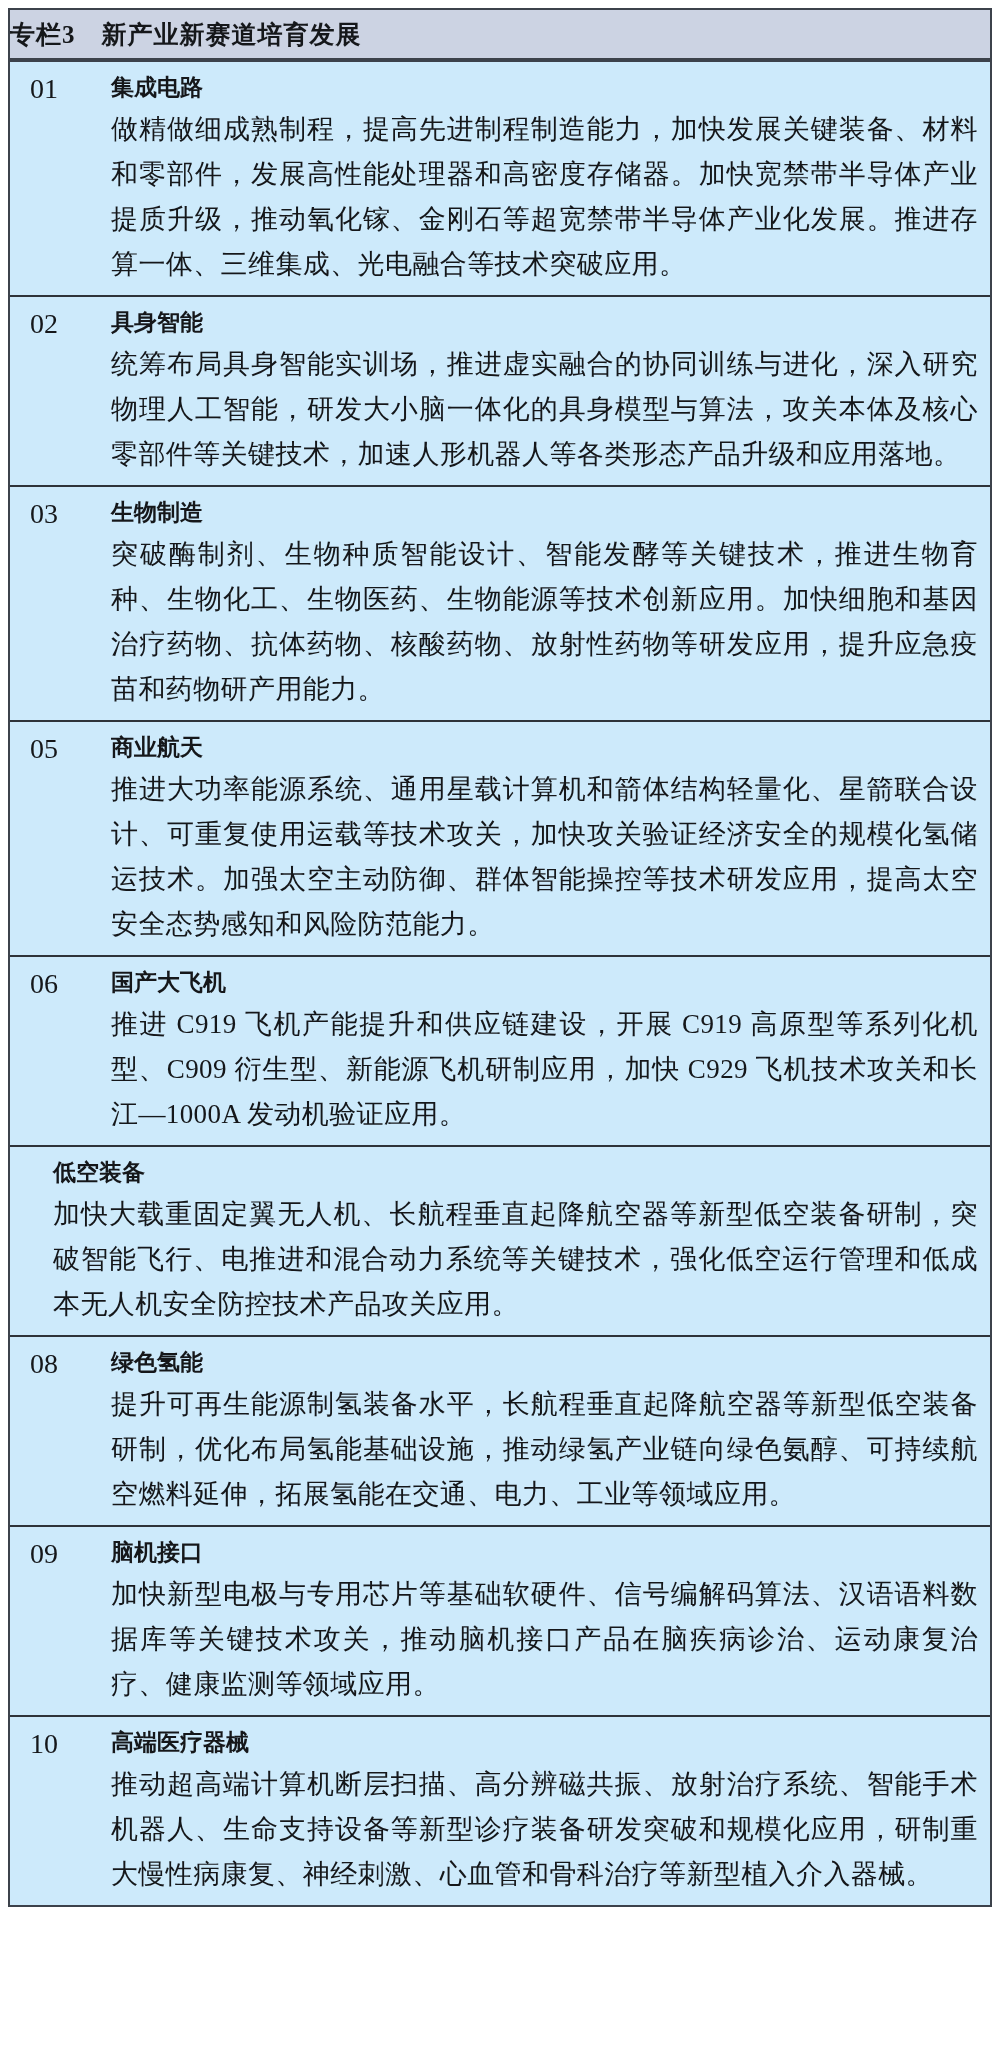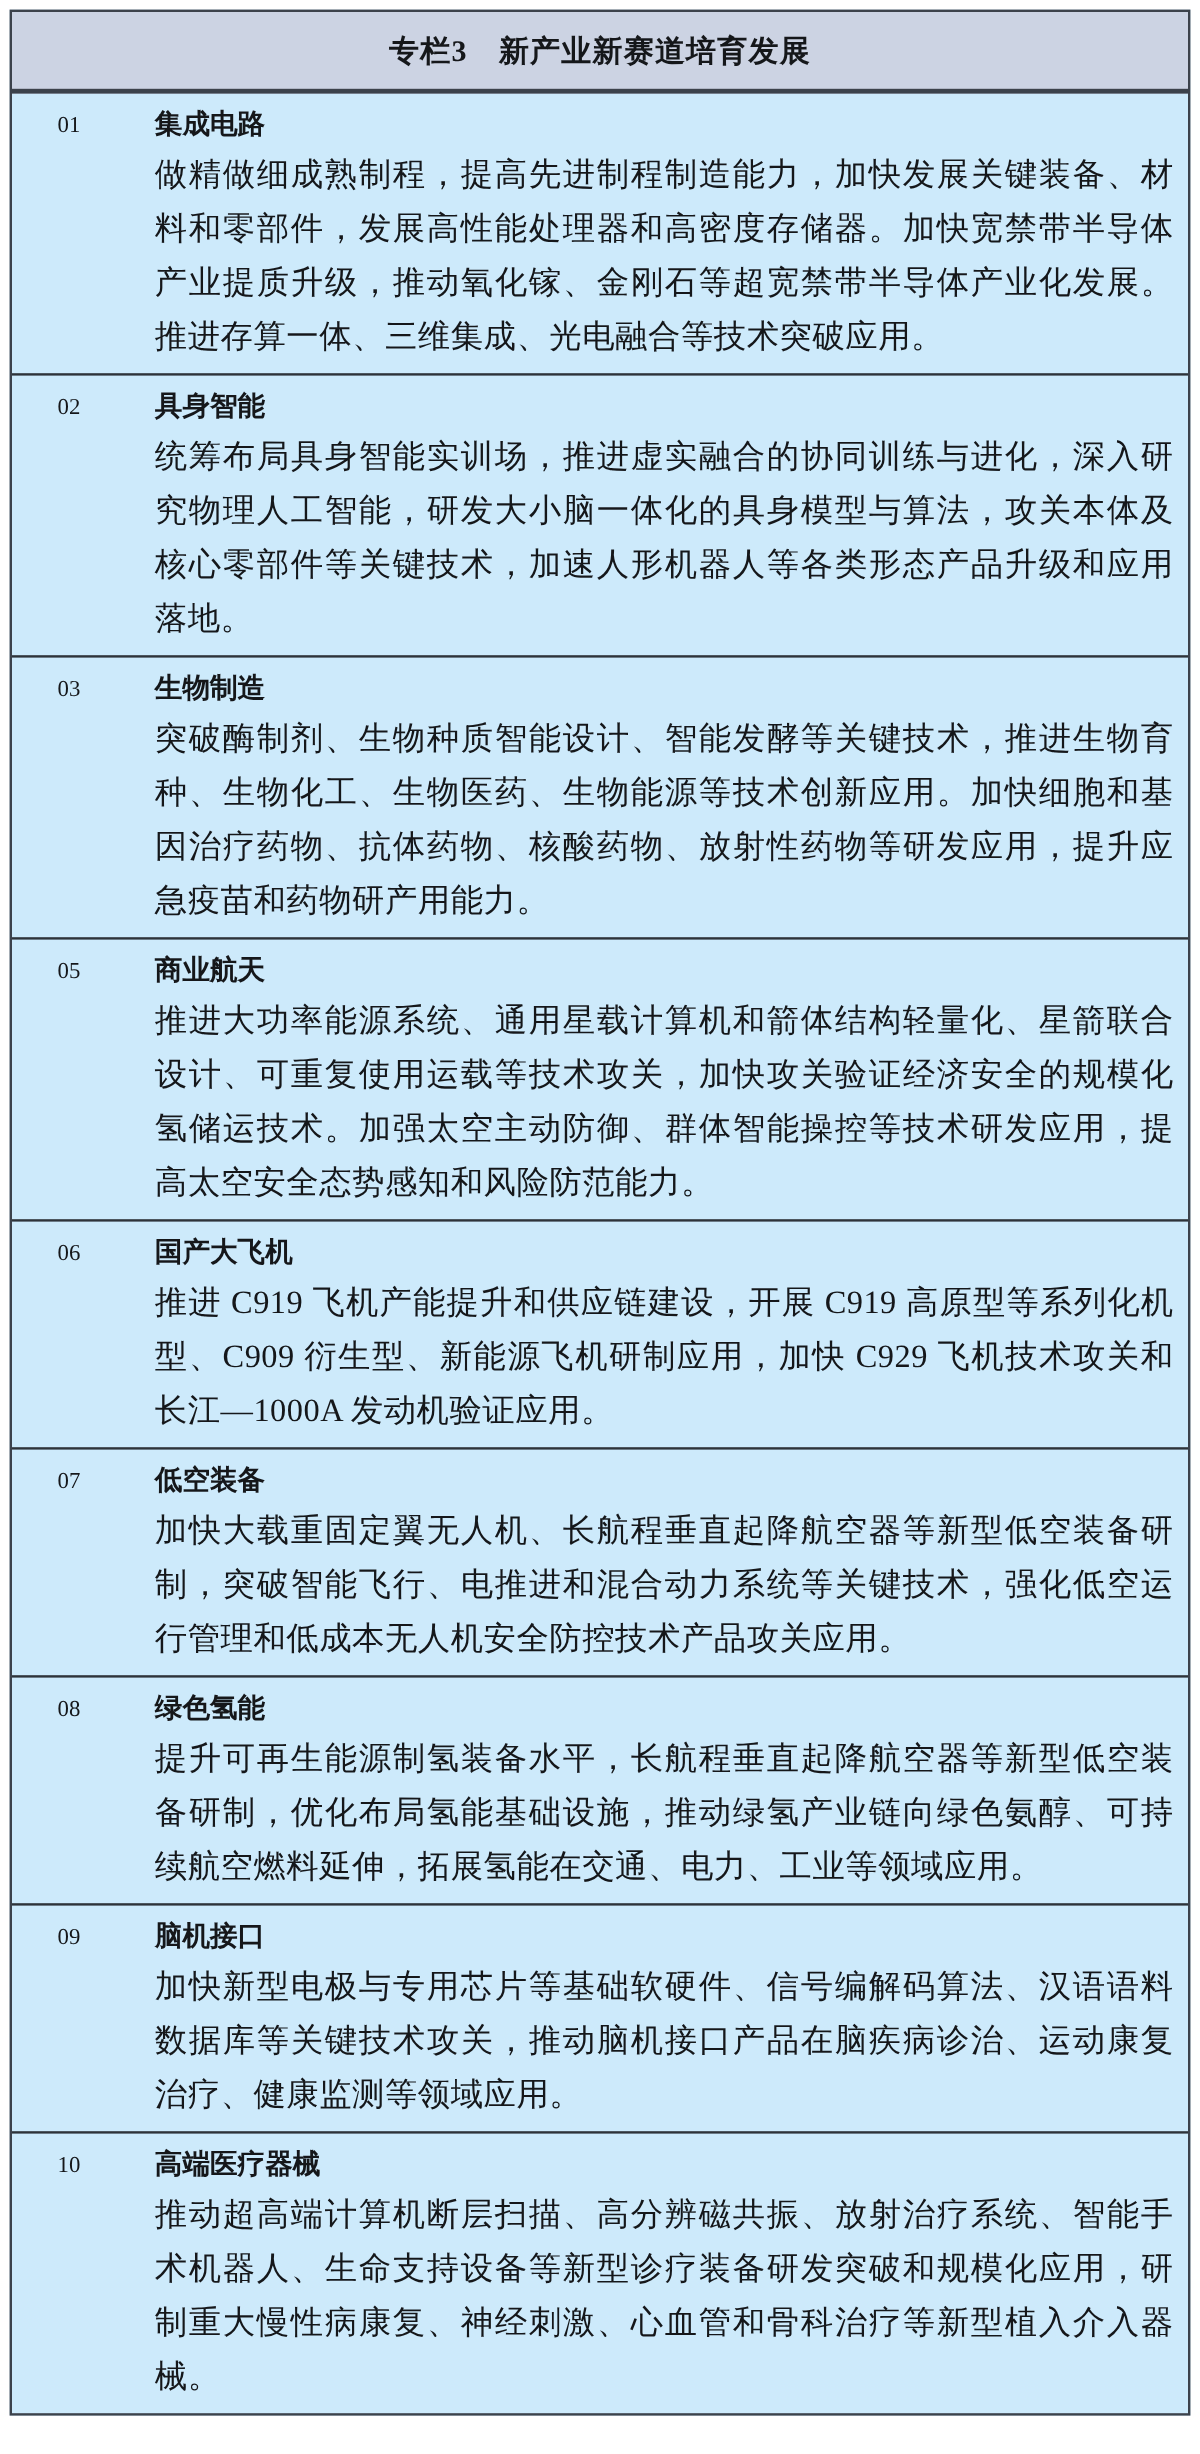--- a/index.html
+++ b/index.html
@@ -21,45 +21,44 @@
     min-height:2045px;
     padding:8px;
     background:#ffffff;
   }
   .panel{
     width:984px;
     border:2px solid var(--border);
     background:var(--body-bg);
   }
   .panel-header{
-    height:68px;
+    height:52px;
     background:var(--header-bg);
     border-bottom:4px solid var(--border);
     display:flex;
     align-items:center;
-    justify-content:center;
+    justify-content:flex-start;
   }
   .panel-title{
     font-size:25px;
     font-weight:bold;
     letter-spacing:1px;
   }
   .section-row{
     display:flex;
     padding:7px 12px 8px 20px;
     border-top:2px solid var(--rule);
   }
   .section-row:first-child{border-top:none;}
   .num{
     width:58px;
     flex:0 0 58px;
-    font-size:19px;
+    font-size:28px;
     line-height:38px;
     padding-top:1px;
-    margin-left:18px;
   }
   .content{flex:1;min-width:0;margin-left:23px;}
   .sec-title{
     font-size:23px;
     font-weight:600;
     line-height:38px;
   }
   .sec-body{
     font-size:27px;
     line-height:45px;
@@ -106,21 +105,20 @@
           </div>
         </div>
         <div class="section-row">
           <div class="num">06</div>
           <div class="content">
             <div class="sec-title">国产大飞机</div>
             <div class="sec-body">推进 C919 飞机产能提升和供应链建设，开展 C919 高原型等系列化机型、C909 衍生型、新能源飞机研制应用，加快 C929 飞机技术攻关和长江—1000A 发动机验证应用。</div>
           </div>
         </div>
         <div class="section-row">
-          <div class="num">07</div>
           <div class="content">
             <div class="sec-title">低空装备</div>
             <div class="sec-body">加快大载重固定翼无人机、长航程垂直起降航空器等新型低空装备研制，突破智能飞行、电推进和混合动力系统等关键技术，强化低空运行管理和低成本无人机安全防控技术产品攻关应用。</div>
           </div>
         </div>
         <div class="section-row">
           <div class="num">08</div>
           <div class="content">
             <div class="sec-title">绿色氢能</div>
             <div class="sec-body">提升可再生能源制氢装备水平，长航程垂直起降航空器等新型低空装备研制，优化布局氢能基础设施，推动绿氢产业链向绿色氨醇、可持续航空燃料延伸，拓展氢能在交通、电力、工业等领域应用。</div>

